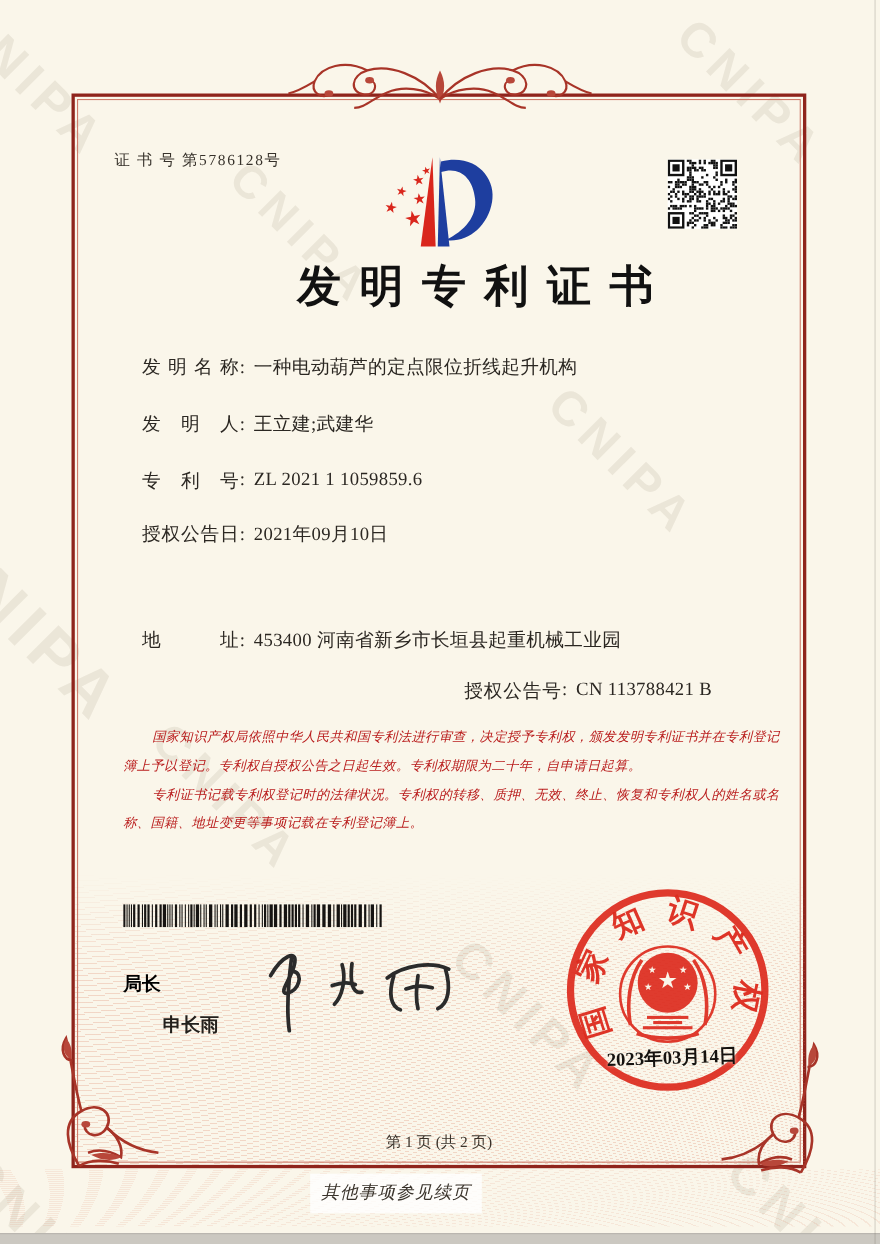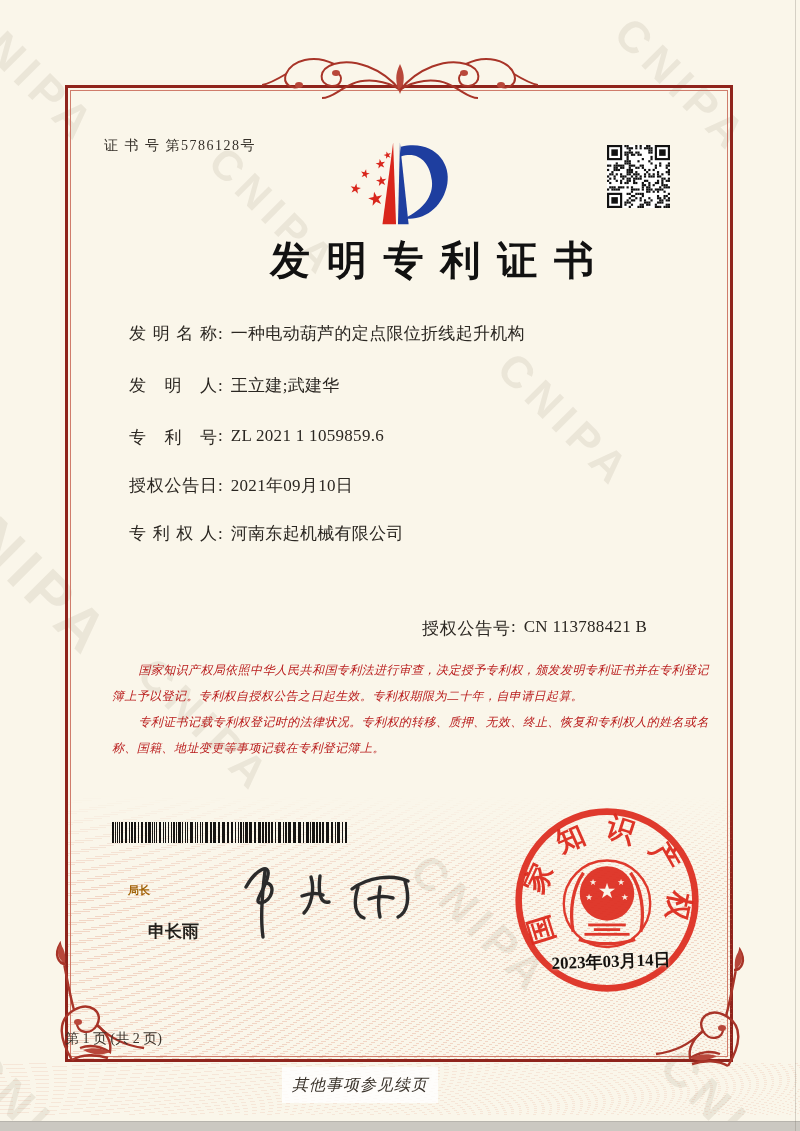--- a/index.html
+++ b/index.html
@@ -48,31 +48,31 @@
   .fline{position:absolute;left:112px;height:24px;font-size:17px;color:#2b2722;white-space:nowrap;margin-left:17px;}
   .flabel{display:inline-block;width:88px;text-align:justify;text-align-last:justify;vertical-align:top;}
   .fcolon{display:inline-block;margin:0 8px 0 1px;}
   .fvalue{letter-spacing:.3px;}
   .pair2{position:absolute;left:293px;top:0;}
   
   .bodytext{position:absolute;left:112px;top:657px;width:600px;font-size:12px;line-height:26px;color:#b91c1c;}
   .bodytext p{margin:0;text-indent:2.2em;letter-spacing:.4px;font-style:italic;}
   
   .barcode{position:absolute;left:112px;top:822px;width:238px;height:21px;}
-  .officer-title{position:absolute;left:112px;top:883px;font-family:"Liberation Sans","DejaVu Sans",sans-serif;font-size:11px;font-weight:600;color:#a16207;margin-left:16px;}
+  .officer-title{position:absolute;left:112px;top:883px;font-family:"Liberation Sans","DejaVu Sans",sans-serif;font-size:17px;font-weight:600;color:#000000;}
   .officer-name{position:absolute;left:112px;top:920px;font-family:"Liberation Sans","DejaVu Sans",sans-serif;font-size:17px;font-weight:600;color:#23201c;margin-left:36px;}
   .signature{position:absolute;left:216px;top:843px;}
   .seal{position:absolute;left:513px;top:806px;}
   .seal-date{
     position:absolute;left:536px;top:950px;width:150px;text-align:center;
     font-size:17px;font-weight:700;color:#15120f;transform:rotate(-2deg);
     text-shadow:0 0 3px rgba(250,246,234,.9);
     font-family:"Liberation Serif","DejaVu Serif",serif;
   }
-  .page-info{position:absolute;left:65px;top:1030px;width:668px;font-size:14px;color:#3a322a;}
+  .page-info{position:absolute;left:65px;top:1030px;width:668px;text-align:center;font-size:14px;color:#3a322a;}
   .cont-note{
     position:absolute;left:282px;top:1067px;width:156px;height:36px;line-height:36px;
     text-align:center;background:rgba(255,255,255,.8);
     font-size:16px;color:#3a332b;font-style:italic;letter-spacing:1px;
   }
   
   .scan-bottom{position:absolute;left:0;bottom:0;width:800px;height:9px;background:#cbc8c1;border-top:1px solid #b7b4ad;}
   .scan-right{position:absolute;top:0;right:4px;width:1px;height:100%;background:rgba(120,110,100,.28);}
   
   .orn{position:absolute;pointer-events:none;}
@@ -453,22 +453,22 @@
   </div>
   <div class="fline" style="top:374px">
     <span class="flabel">发明人</span><span class="fcolon">:</span><span class="fvalue">王立建;武建华</span>
   </div>
   <div class="fline" style="top:426px">
     <span class="flabel">专利号</span><span class="fcolon">:</span><span class="fvalue">ZL 2021 1 1059859.6</span>
   </div>
   <div class="fline" style="top:474px">
     <span class="flabel">授权公告日</span><span class="fcolon">:</span><span class="fvalue">2021年09月10日</span>
   </div>
-  <div class="fline" style="top:522px">
-    <span class="flabel">专利权人</span><span class="fcolon">:</span><span class="fvalue">河南东起机械有限公司</span>
+  <div class="fline" style="top:570px">
+    <span class="flabel">地址</span><span class="fcolon">:</span><span class="fvalue">453400 河南省新乡市长垣县起重机械工业园</span>
   </div>
   <div class="fline" style="top:617px;width:620px">
     <span class="pair2">
       <span class="flabel">授权公告号</span><span class="fcolon">:</span><span class="fvalue">CN 113788421 B</span>
     </span>
   </div>
 
   <div class="bodytext">
     <p>国家知识产权局依照中华人民共和国专利法进行审查，决定授予专利权，颁发发明专利证书并在专利登记簿上予以登记。专利权自授权公告之日起生效。专利权期限为二十年，自申请日起算。</p>
     <p>专利证书记载专利权登记时的法律状况。专利权的转移、质押、无效、终止、恢复和专利权人的姓名或名称、国籍、地址变更等事项记载在专利登记簿上。</p>

